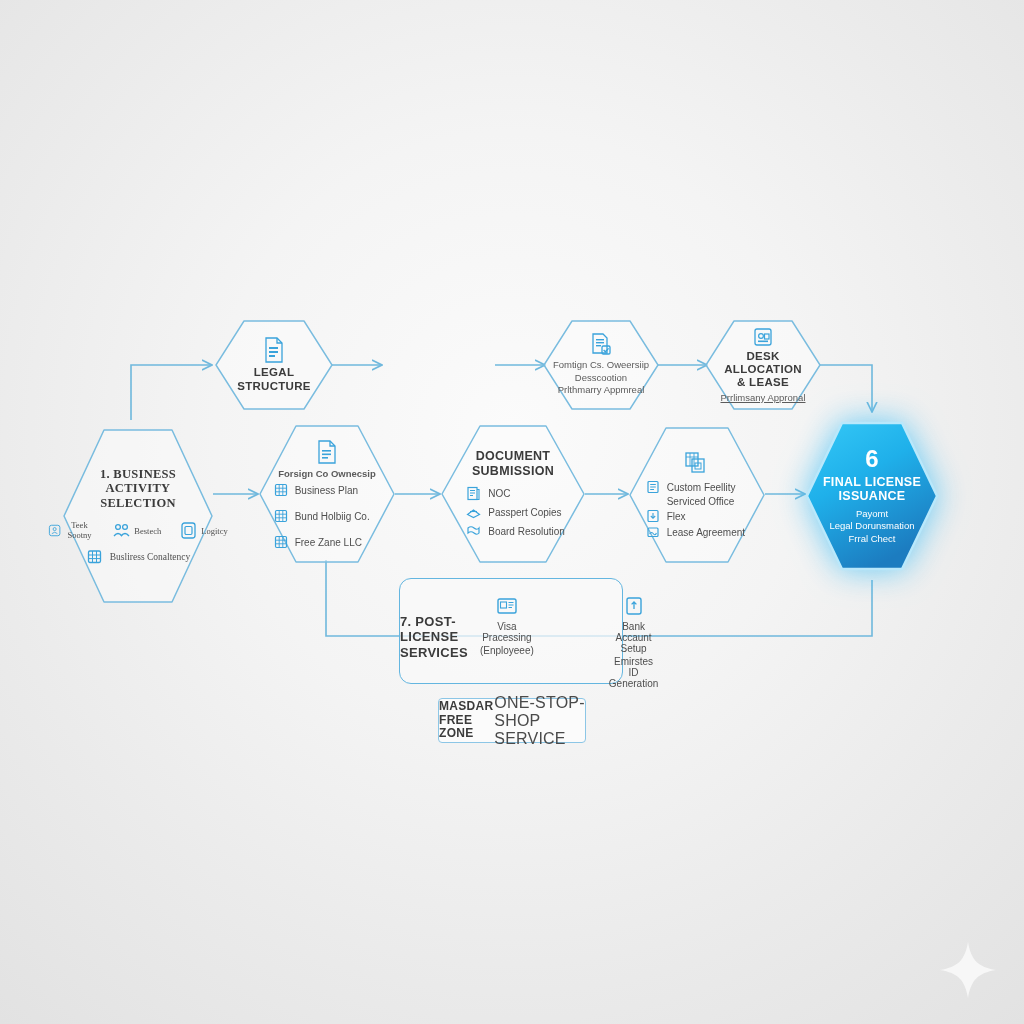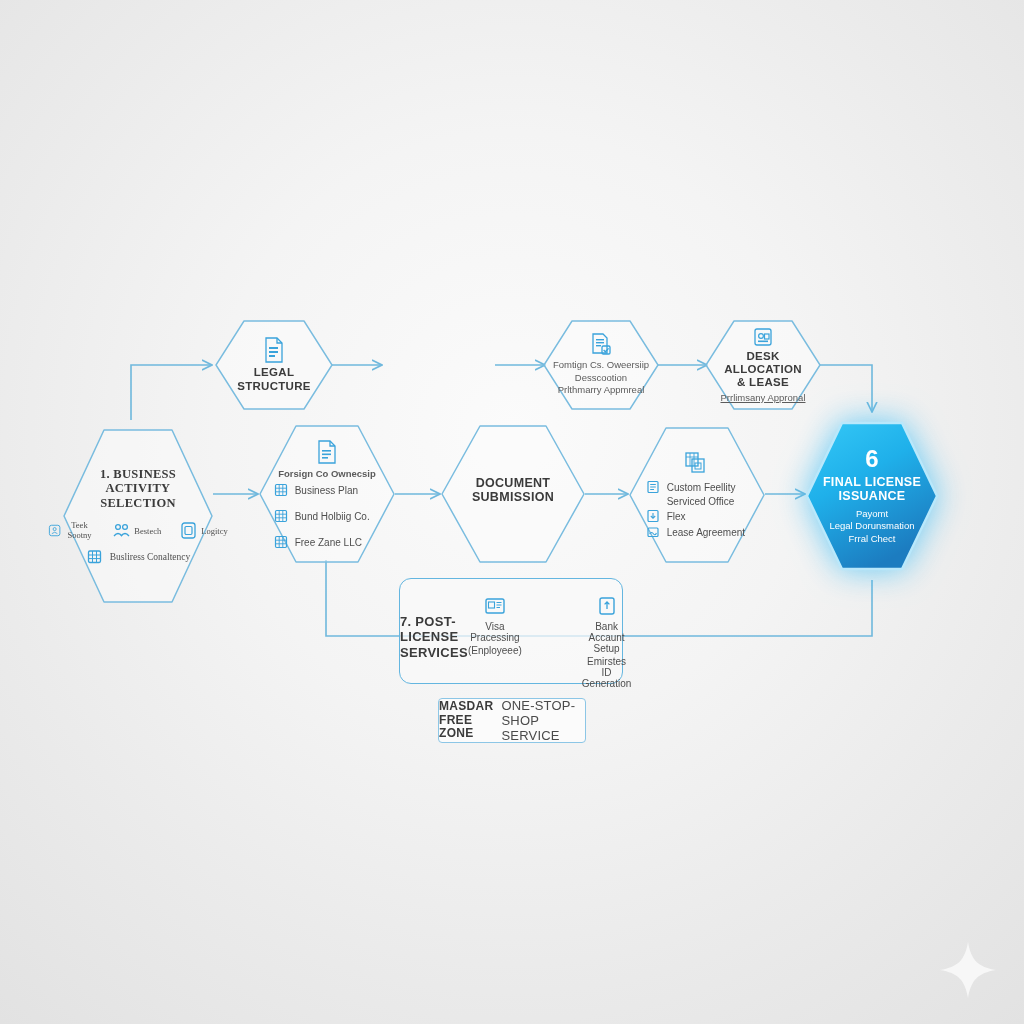--- a/index.html
+++ b/index.html
@@ -49,21 +49,21 @@
   .rbox{
     position:absolute;
     border:1.3px solid #64b6e0;
     border-radius:12px;
     background:rgba(250,250,250,.72);
     box-sizing:border-box;
     display:flex;align-items:center;
   }
   .rbox.small{border-radius:4px;border-color:#8cc6e6;background:rgba(252,252,252,.9);}
 
-  .postrow{display:flex;justify-content:center;gap:60px;width:100%;}
+  .postrow{display:flex;justify-content:center;gap:75px;width:100%;margin-left:12px;}
   .postcell{display:flex;flex-direction:column;align-items:center;gap:4px;color:#4e4e4e;text-align:center;}
 
   .sparkle{position:absolute;}
 </style>
 </head>
 <body>
 
 <div id="stage">
 
   <svg id="wires" viewBox="0 0 1024 1024">
@@ -228,20 +228,43 @@
     </div>
   </div>
 
   <div class="hex" style="left:440px;top:424px;width:146px;height:140px;">
     <svg class="hexshape" viewBox="0 0 146 140">
       <polygon points="40,2 106,2 144,70 106,138 40,138 2,70" fill="rgba(252,252,252,.5)" stroke="#79bcdf" stroke-width="1.5" stroke-linejoin="round"></polygon>
     </svg>
     <div class="hexcontent">
       <div class="title" style="font-size:12.5px;white-space:pre-line;margin-bottom:8px;">DOCUMENT
 SUBMISSION</div>
+      <div class="rowlist" style="padding-left:16px;gap:4px;">
+        <div class="row">
+          <svg width="15" height="15" viewBox="0 0 15 15" class="glyph">
+            <rect x="2" y="1.5" width="9" height="12" fill="none" stroke="#3aa3db" stroke-width="1.2"></rect>
+            <path d="M4,4.5 H9 M4,7 H9 M4,9.5 H7" stroke="#3aa3db" stroke-width="1"></path>
+            <path d="M11,3.5 h2 v10 h-9" fill="none" stroke="#3aa3db" stroke-width="1.1"></path>
+          </svg>
+          <span style="font-size:10px;">NOC</span>
+        </div>
+        <div class="row">
+          <svg width="15" height="15" viewBox="0 0 15 15" class="glyph">
+            <path d="M1.5,9.5 L7.5,5 L13.5,9.5 L7.5,12.5 Z" fill="none" stroke="#3aa3db" stroke-width="1.2"></path>
+            <path d="M4,6.5 h7" stroke="#3aa3db" stroke-width="1.1"></path>
+          </svg>
+          <span style="font-size:10px;">Passpert Copies</span>
+        </div>
+        <div class="row">
+          <svg width="15" height="15" viewBox="0 0 15 15" class="glyph">
+            <path d="M2,4 q3,-2.5 6,0 q3,2.5 5,0 v5 q-2,2.5 -5,0 q-3,-2.5 -6,0 Z" fill="none" stroke="#3aa3db" stroke-width="1.2"></path>
+          </svg>
+          <span style="font-size:10px;">Board Resolution</span>
+        </div>
+      </div>
     </div>
   </div>
 
   <div class="hex" style="left:628px;top:426px;width:138px;height:138px;">
     <svg class="hexshape" viewBox="0 0 138 138">
       <polygon points="38,2 100,2 136,69 100,136 38,136 2,69" fill="rgba(252,252,252,.5)" stroke="#79bcdf" stroke-width="1.5" stroke-linejoin="round"></polygon>
     </svg>
     <div class="hexcontent">
       <svg width="26" height="26" viewBox="0 0 26 26" style="display:block;margin:0 auto 3px;">
         <rect x="2" y="2" width="12" height="13" fill="none" stroke="#3aa3db" stroke-width="1.3"></rect>
@@ -318,20 +341,20 @@
           <path d="M10,7 V14 M7.6,9.4 L10,7 L12.4,9.4" fill="none" stroke="#3aa3db" stroke-width="1.3"></path>
         </svg>
         <span style="font-size:10px;">Bank Accaunt Setup</span>
         <span style="font-size:10px;margin-top:-2px;">Emirstes ID Generation</span>
       </div>
     </div>
   </div>
 
   <div class="rbox small" style="left:438px;top:698px;width:148px;height:45px;justify-content:center;">
     <div class="title" style="font-size:12px;">MASDAR FREE ZONE</div>
-    <div style="font-size:13px;color:#4a4a4a;letter-spacing:.2px;">ONE-STOP-SHOP SERVICE</div>
+    <div style="font-size:16px;color:#4a4a4a;letter-spacing:.2px;">ONE-STOP-SHOP SERVICE</div>
   </div>
 
   <svg class="sparkle" style="left:938px;top:940px;width:60px;height:60px;" viewBox="0 0 60 60">
     <path d="M30,2 C33,20 40,27 58,30 C40,33 33,40 30,58 C27,40 20,33 2,30 C20,27 27,20 30,2 Z" fill="#f7f7f7"></path>
   </svg>
 
 </div>
 
 </body></html>

